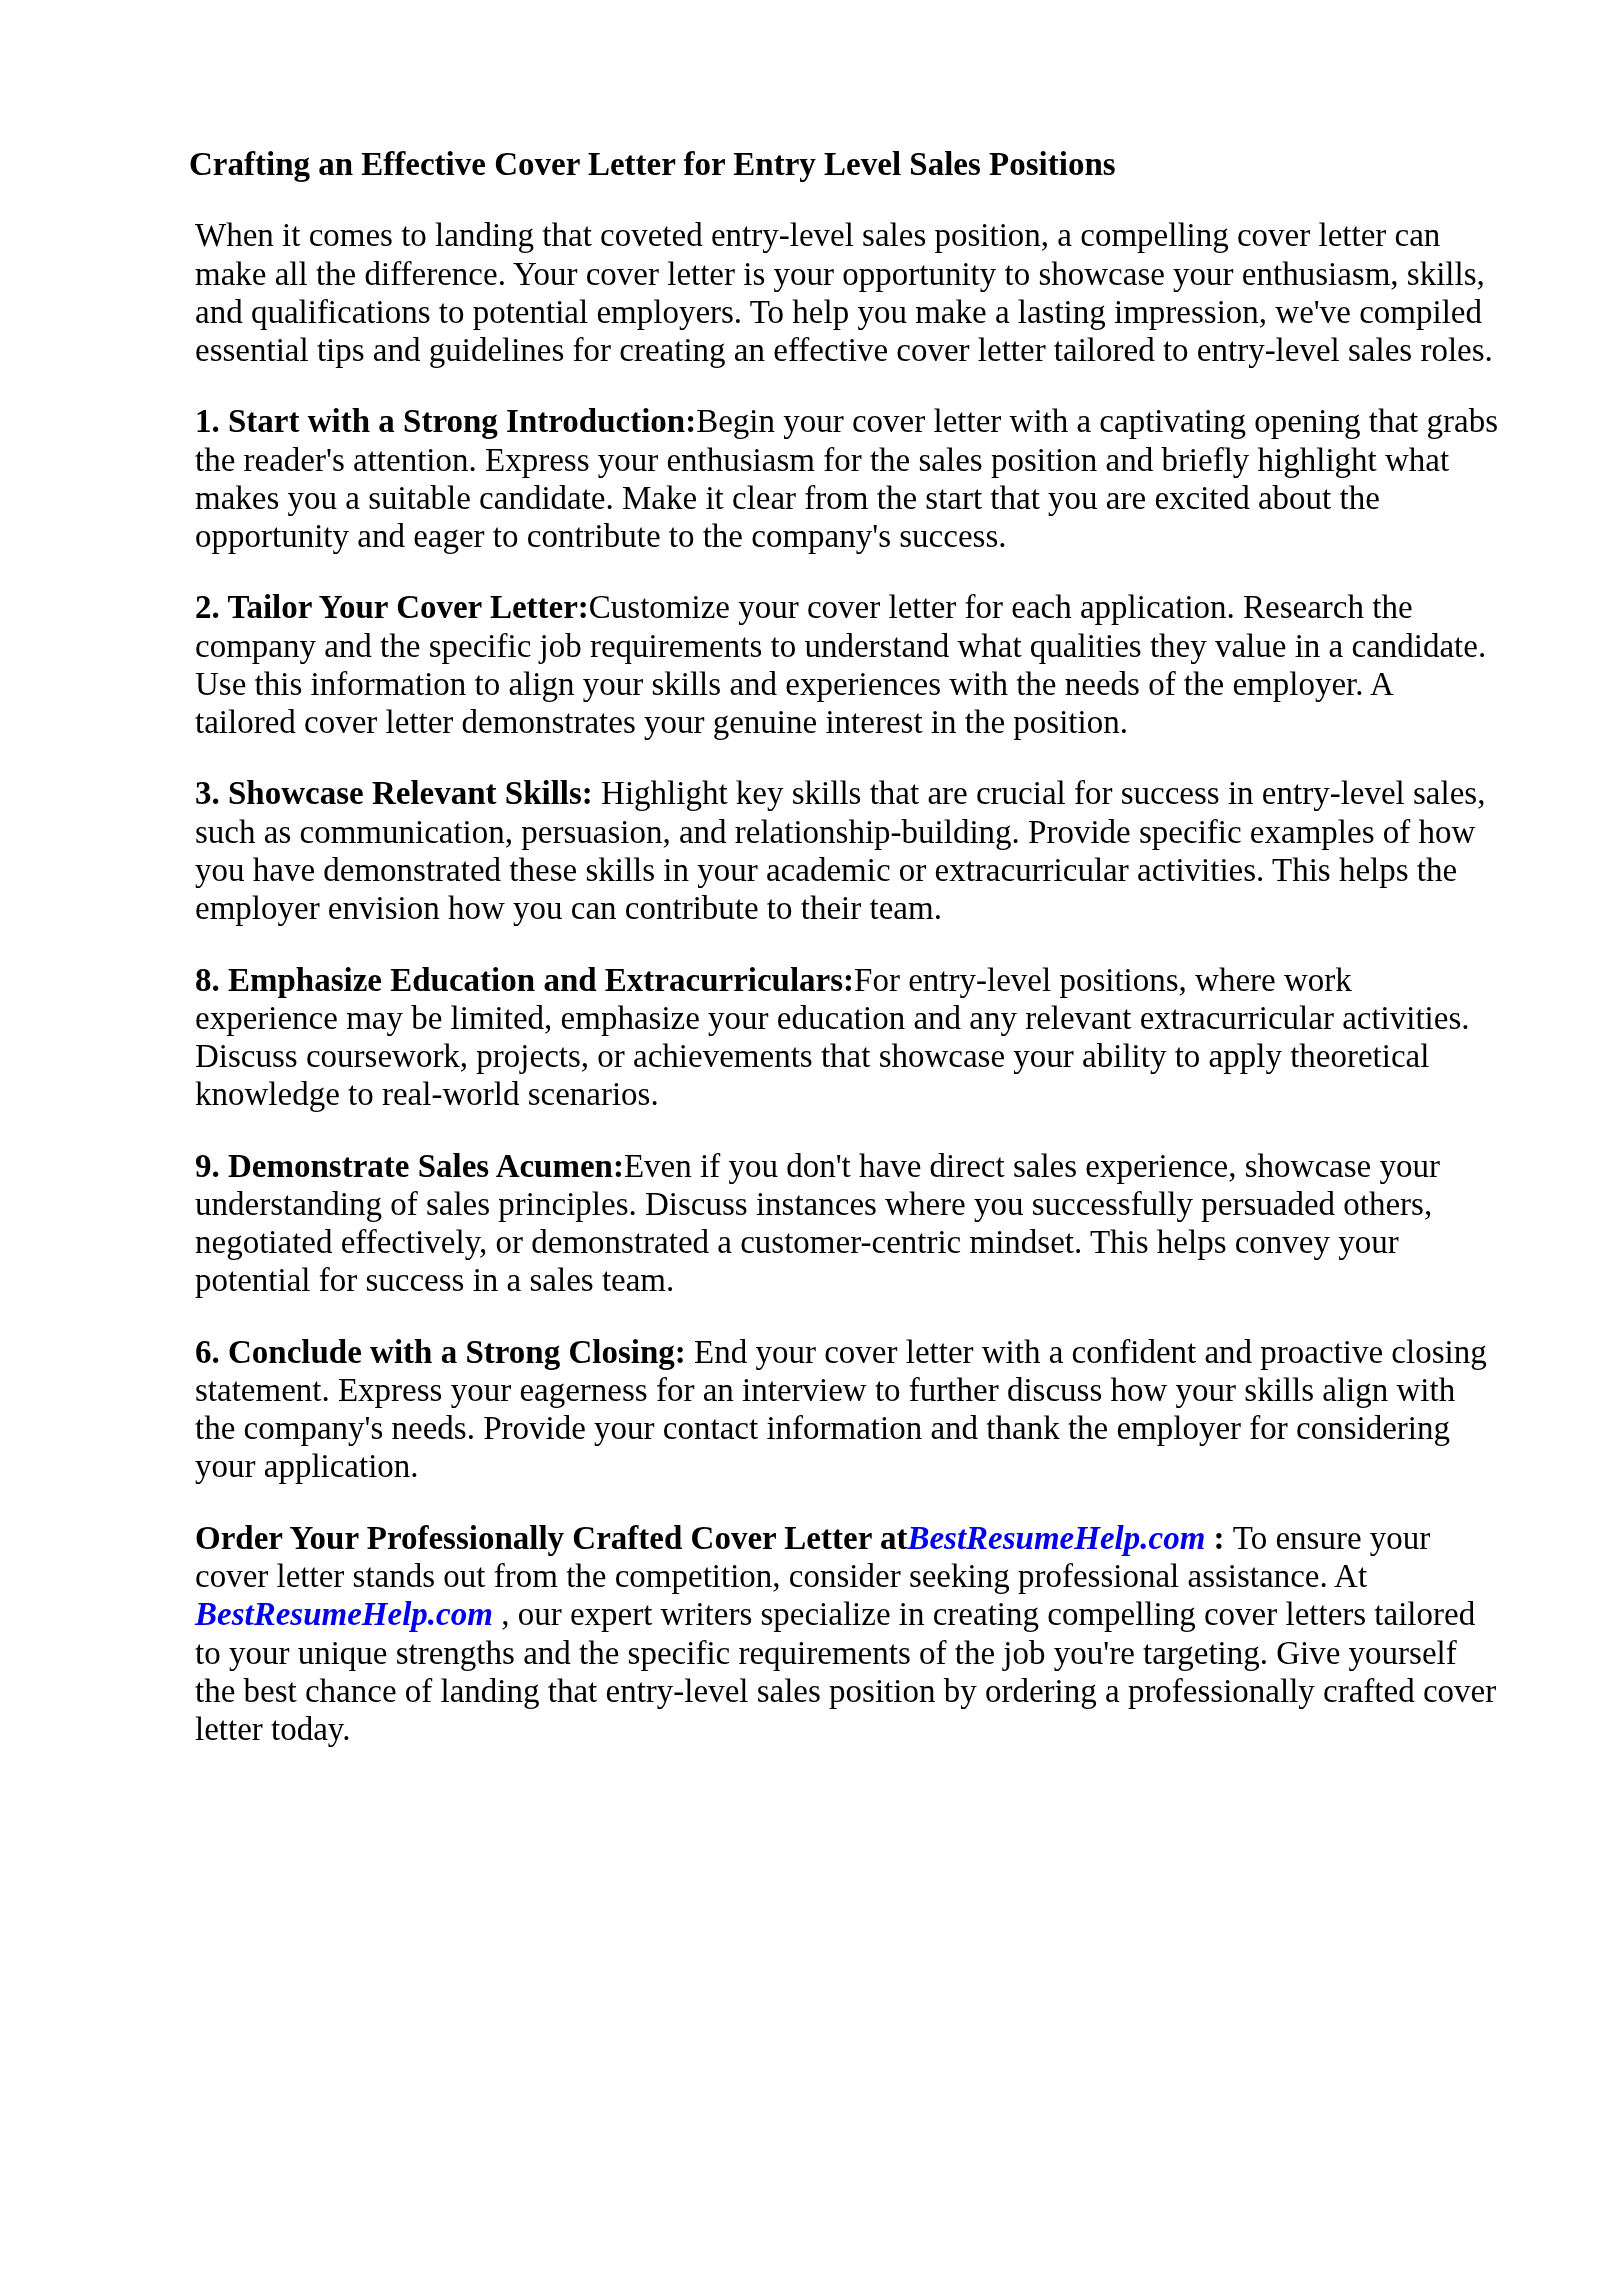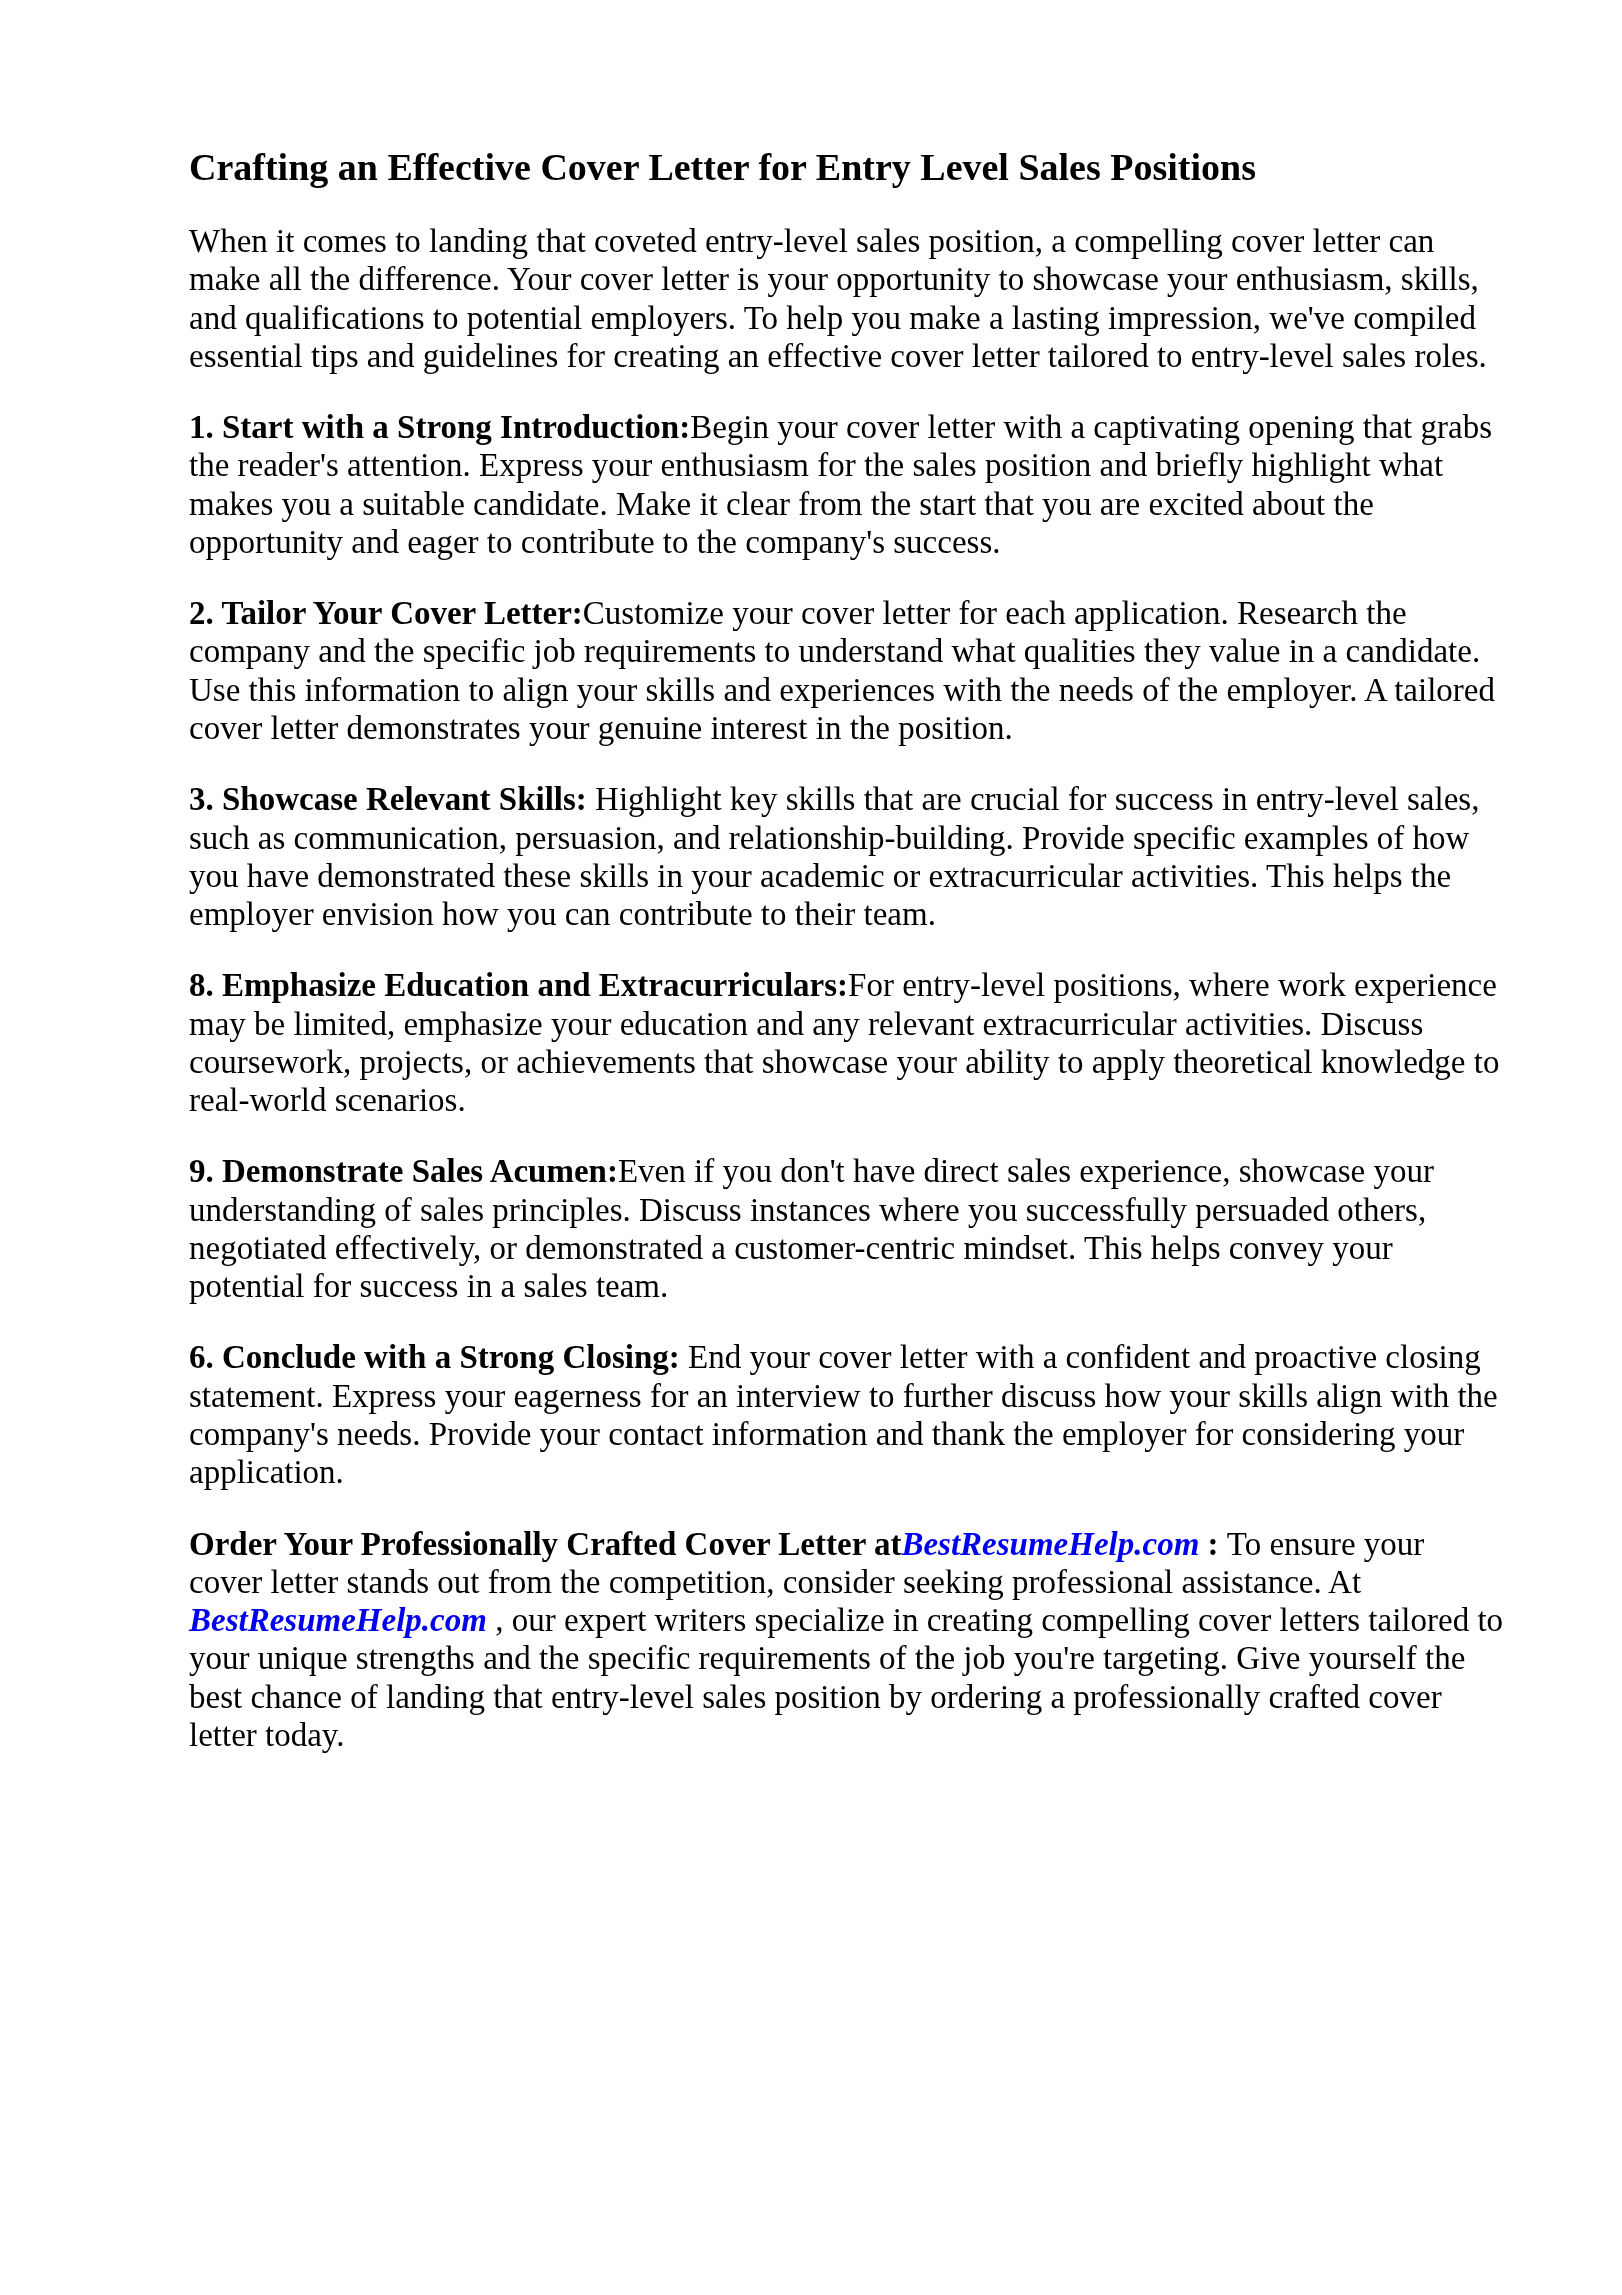--- a/index.html
+++ b/index.html
@@ -14,27 +14,27 @@
     line-height: 1.16;
     overflow: hidden;
   }
   .page {
     box-sizing: border-box;
     width: 100%;
     height: 100%;
     padding: 112px 117px 46px 189px;
   }
   .doc-title {
-    font-size: 38px;
+    font-size: 33px;
     font-weight: bold;
     margin: 33px 0;
     line-height: 1.16;
   }
   p.para {
-    margin: 33px 0;
+    margin: 33px 6px;
   }
   .lead { font-weight: bold; }
   .link {
     font-weight: bold;
     text-decoration: none;
     cursor: pointer;
     font-style: italic;
   }
 </style>
 </head>

